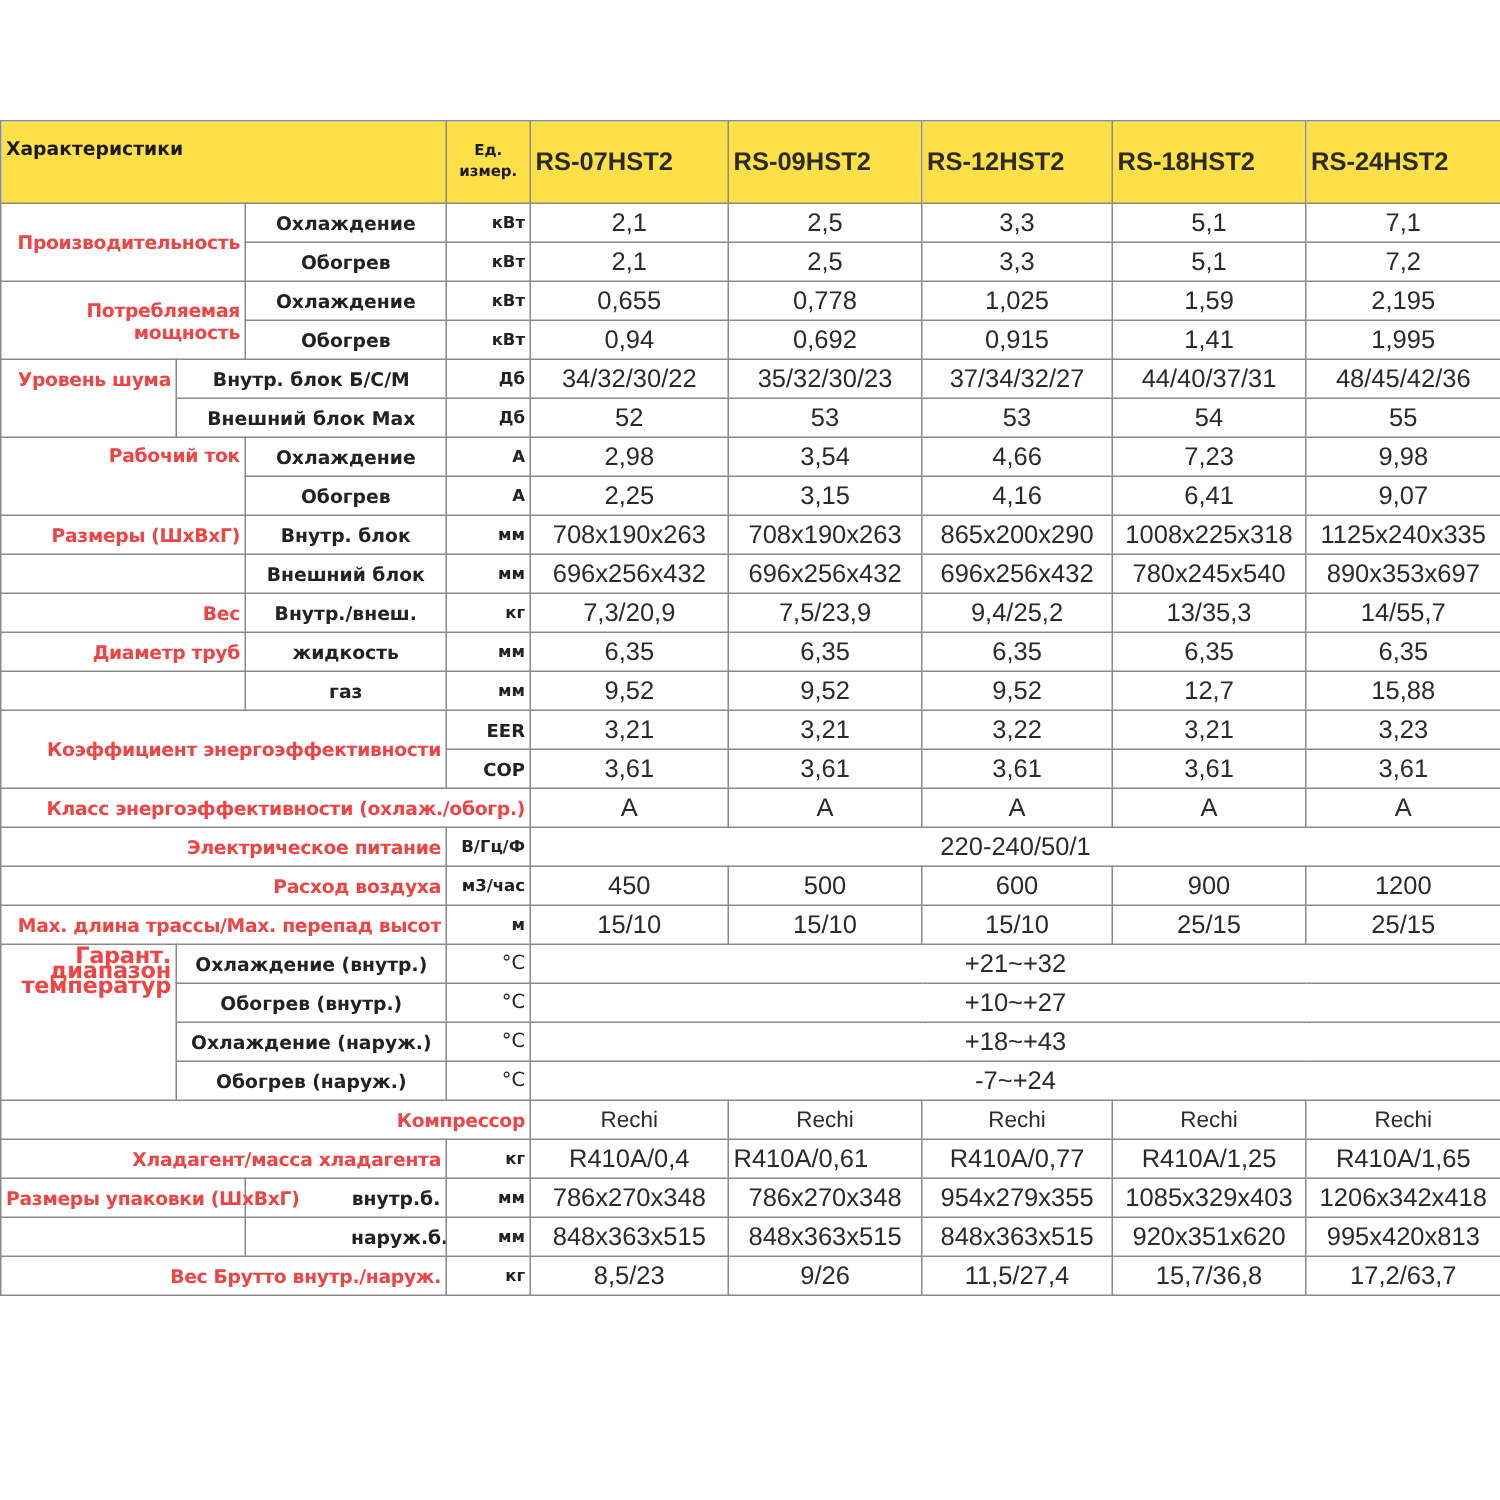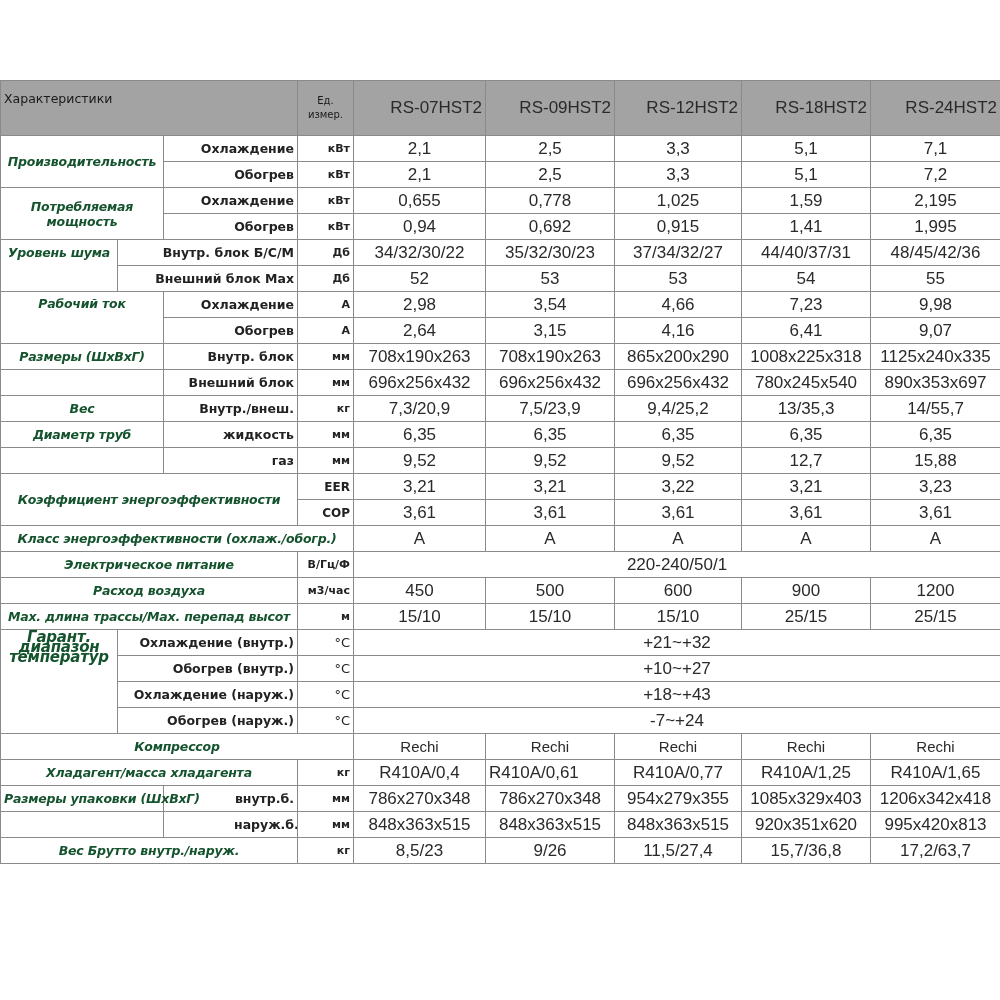--- a/index.html
+++ b/index.html
@@ -4,27 +4,27 @@
 <style>
   html, body { margin: 0; padding: 0; background: #ffffff; }
   body { width: 1000px; height: 1000px; position: relative; overflow: hidden;
          font-family: "DejaVu Sans", "Liberation Sans", sans-serif; color: #1a1a1a; }
   #spec-table { position: absolute; left: 0; top: 80px; width: 1000px;
                 border-collapse: collapse; table-layout: fixed; }
   #spec-table td, #spec-table th {
     border: 1.5px solid #8a8a8a; padding: 0 3px; height: 26px;
     overflow: hidden; white-space: nowrap; box-sizing: border-box;
   }
-  #spec-table thead th { background: #a3a3a3; height: 55px; font-weight: normal; }
-  .lbl { font-size: 12.5px; font-weight: bold; text-align: center; color: #14532d; letter-spacing: -0.2px; font-style: italic; }
+  #spec-table thead th { background: #fde047; height: 55px; font-weight: bold; }
+  .lbl { font-size: 12.5px; font-weight: bold; text-align: right; color: #ef4444; letter-spacing: -0.2px; }
   .lbl-small { font-size: 15px; font-weight: bold; vertical-align: top; line-height: 10px; padding-top: 2px !important; }
-  .sub { font-size: 12.5px; font-weight: bold; text-align: right; color: #222; }
+  .sub { font-size: 12.5px; font-weight: bold; text-align: center; color: #222; }
   .unit { font-size: 11px; font-weight: bold; text-align: right; color: #222; }
   .val { font-family: "Liberation Sans", sans-serif; font-size: 17px; text-align: center; color: #2a2a2a; }
-  .hdr-model { font-family: "Liberation Sans", sans-serif; font-size: 17px; text-align: right; color: #2a2a2a; }
+  .hdr-model { font-family: "Liberation Sans", sans-serif; font-size: 17px; text-align: left; color: #2a2a2a; }
   .hdr-unit { font-size: 10px; font-weight: bold; line-height: 14px; }
   .hdr-title { font-size: 12.5px; font-weight: bold; text-align: left; vertical-align: top; padding-top: 10px !important; }
   .vtop { vertical-align: top; padding-top: 4px !important; margin-top: 11px; }
 </style>
 </head>
 <body>
 
 <table id="spec-table">
   <colgroup>
     <col style="width:117px">
@@ -116,21 +116,21 @@
       <td class="unit">А</td>
       <td class="val">2,98</td>
       <td class="val">3,54</td>
       <td class="val">4,66</td>
       <td class="val">7,23</td>
       <td class="val">9,98</td>
     </tr>
     <tr>
       <td class="sub">Обогрев</td>
       <td class="unit">А</td>
-      <td class="val">2,64</td>
+      <td class="val">2,25</td>
       <td class="val">3,15</td>
       <td class="val">4,16</td>
       <td class="val">6,41</td>
       <td class="val">9,07</td>
     </tr>
 
     <tr>
       <td colspan="2" class="lbl">Размеры (ШхВхГ)</td>
       <td class="sub">Внутр. блок</td>
       <td class="unit">мм</td>

